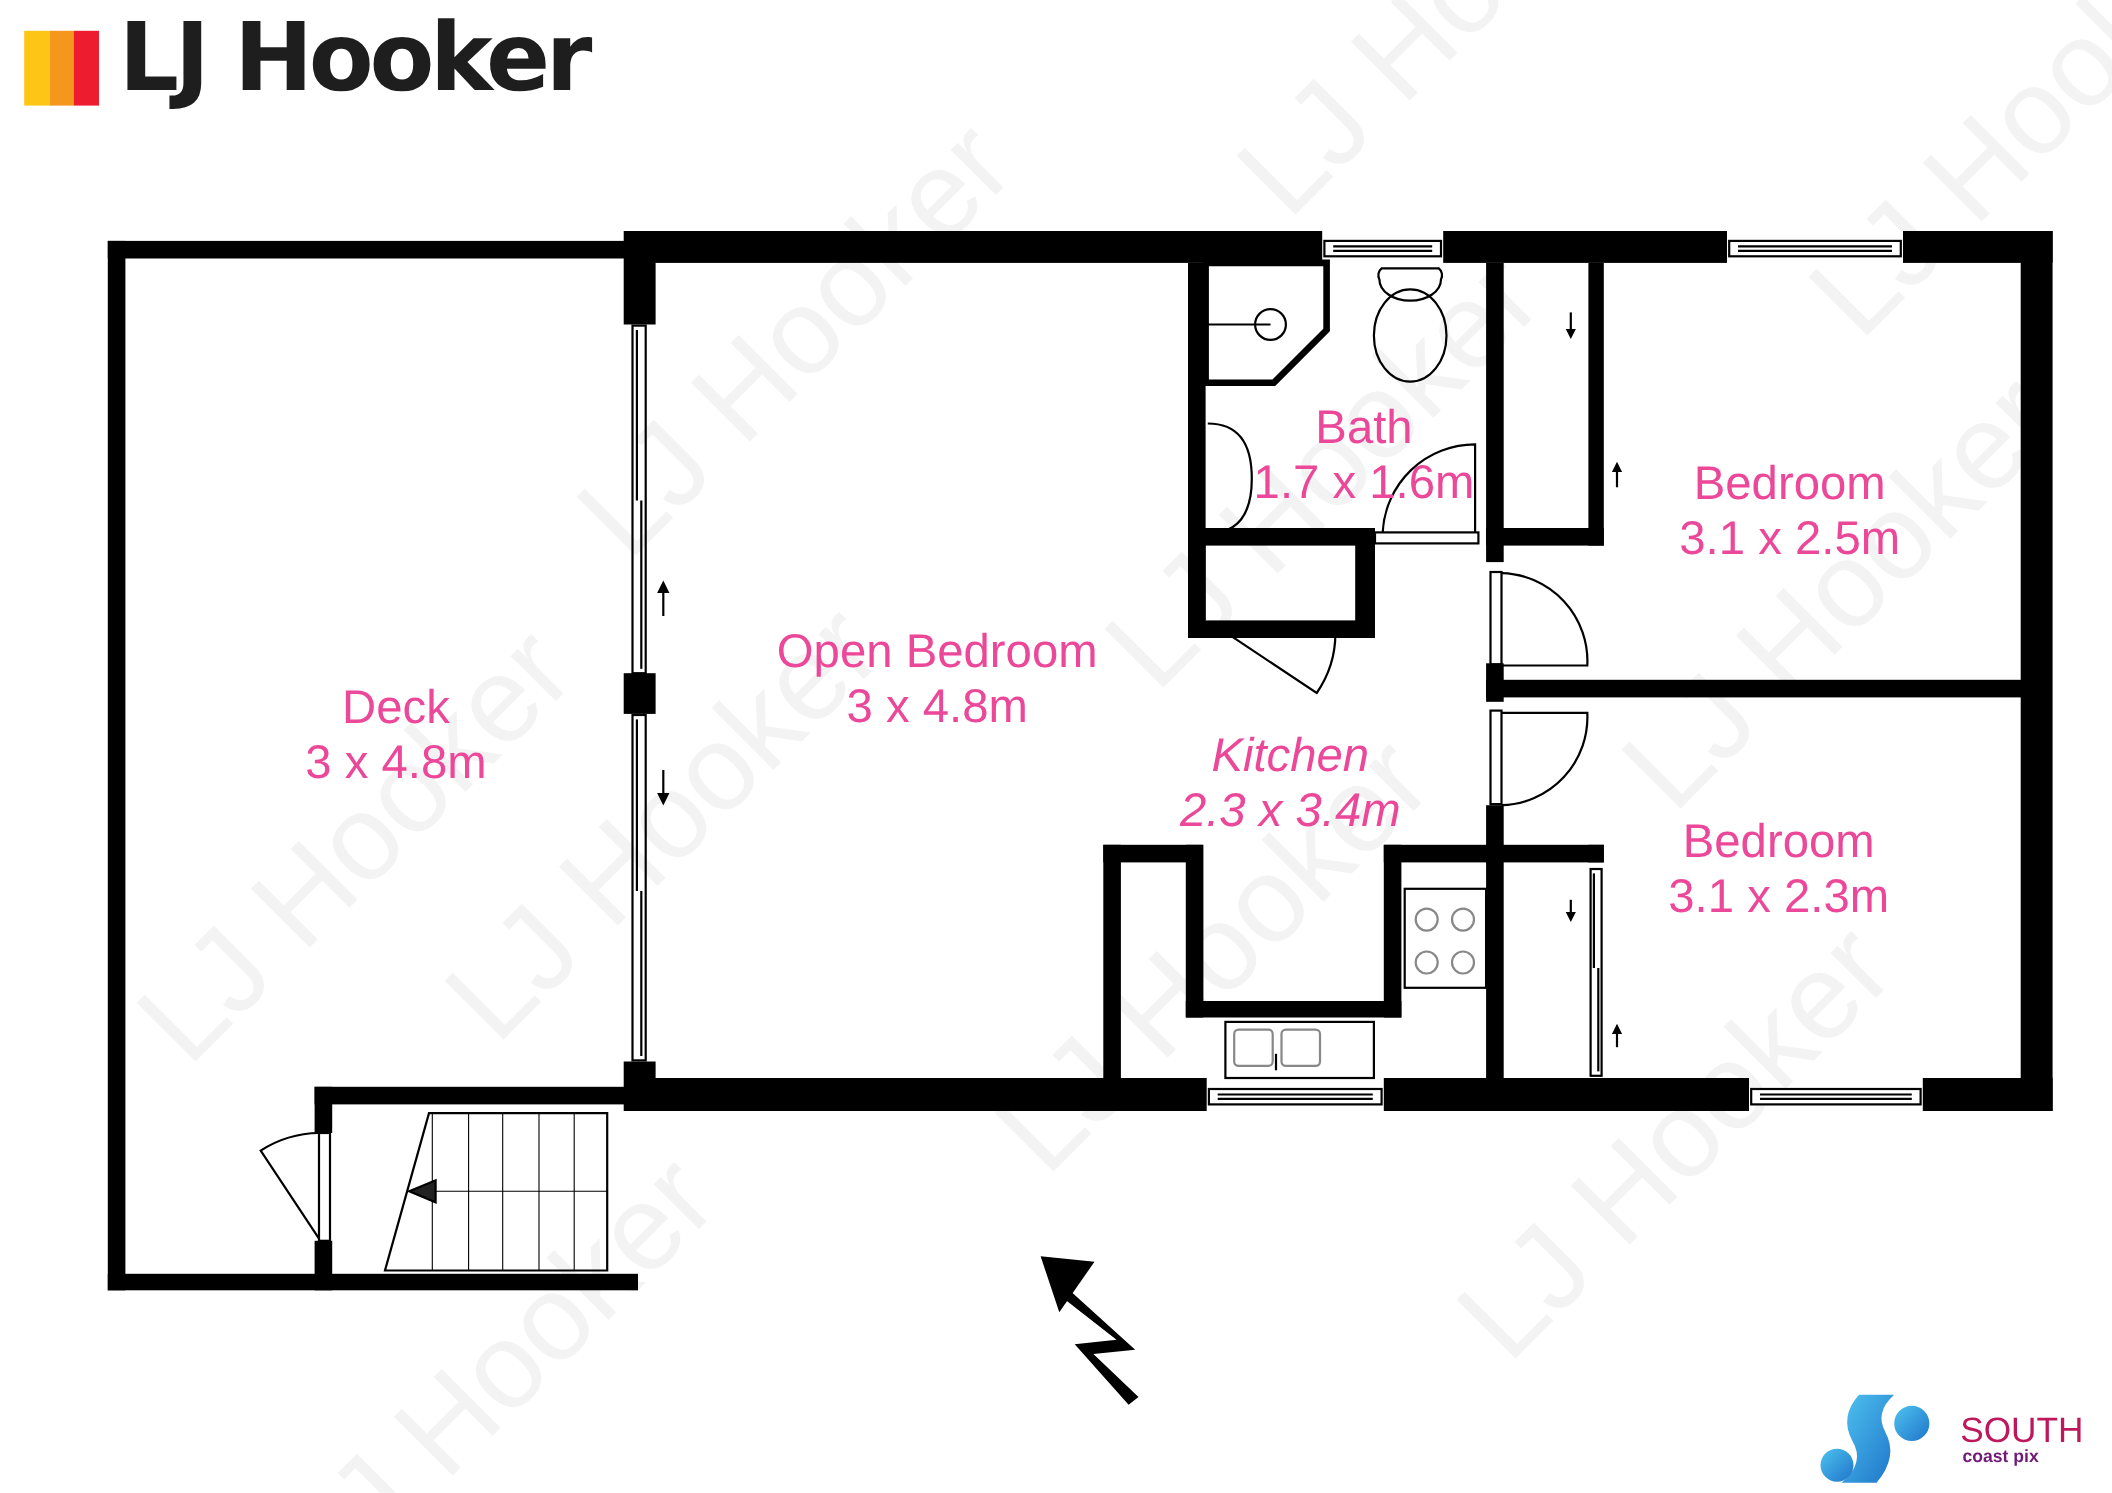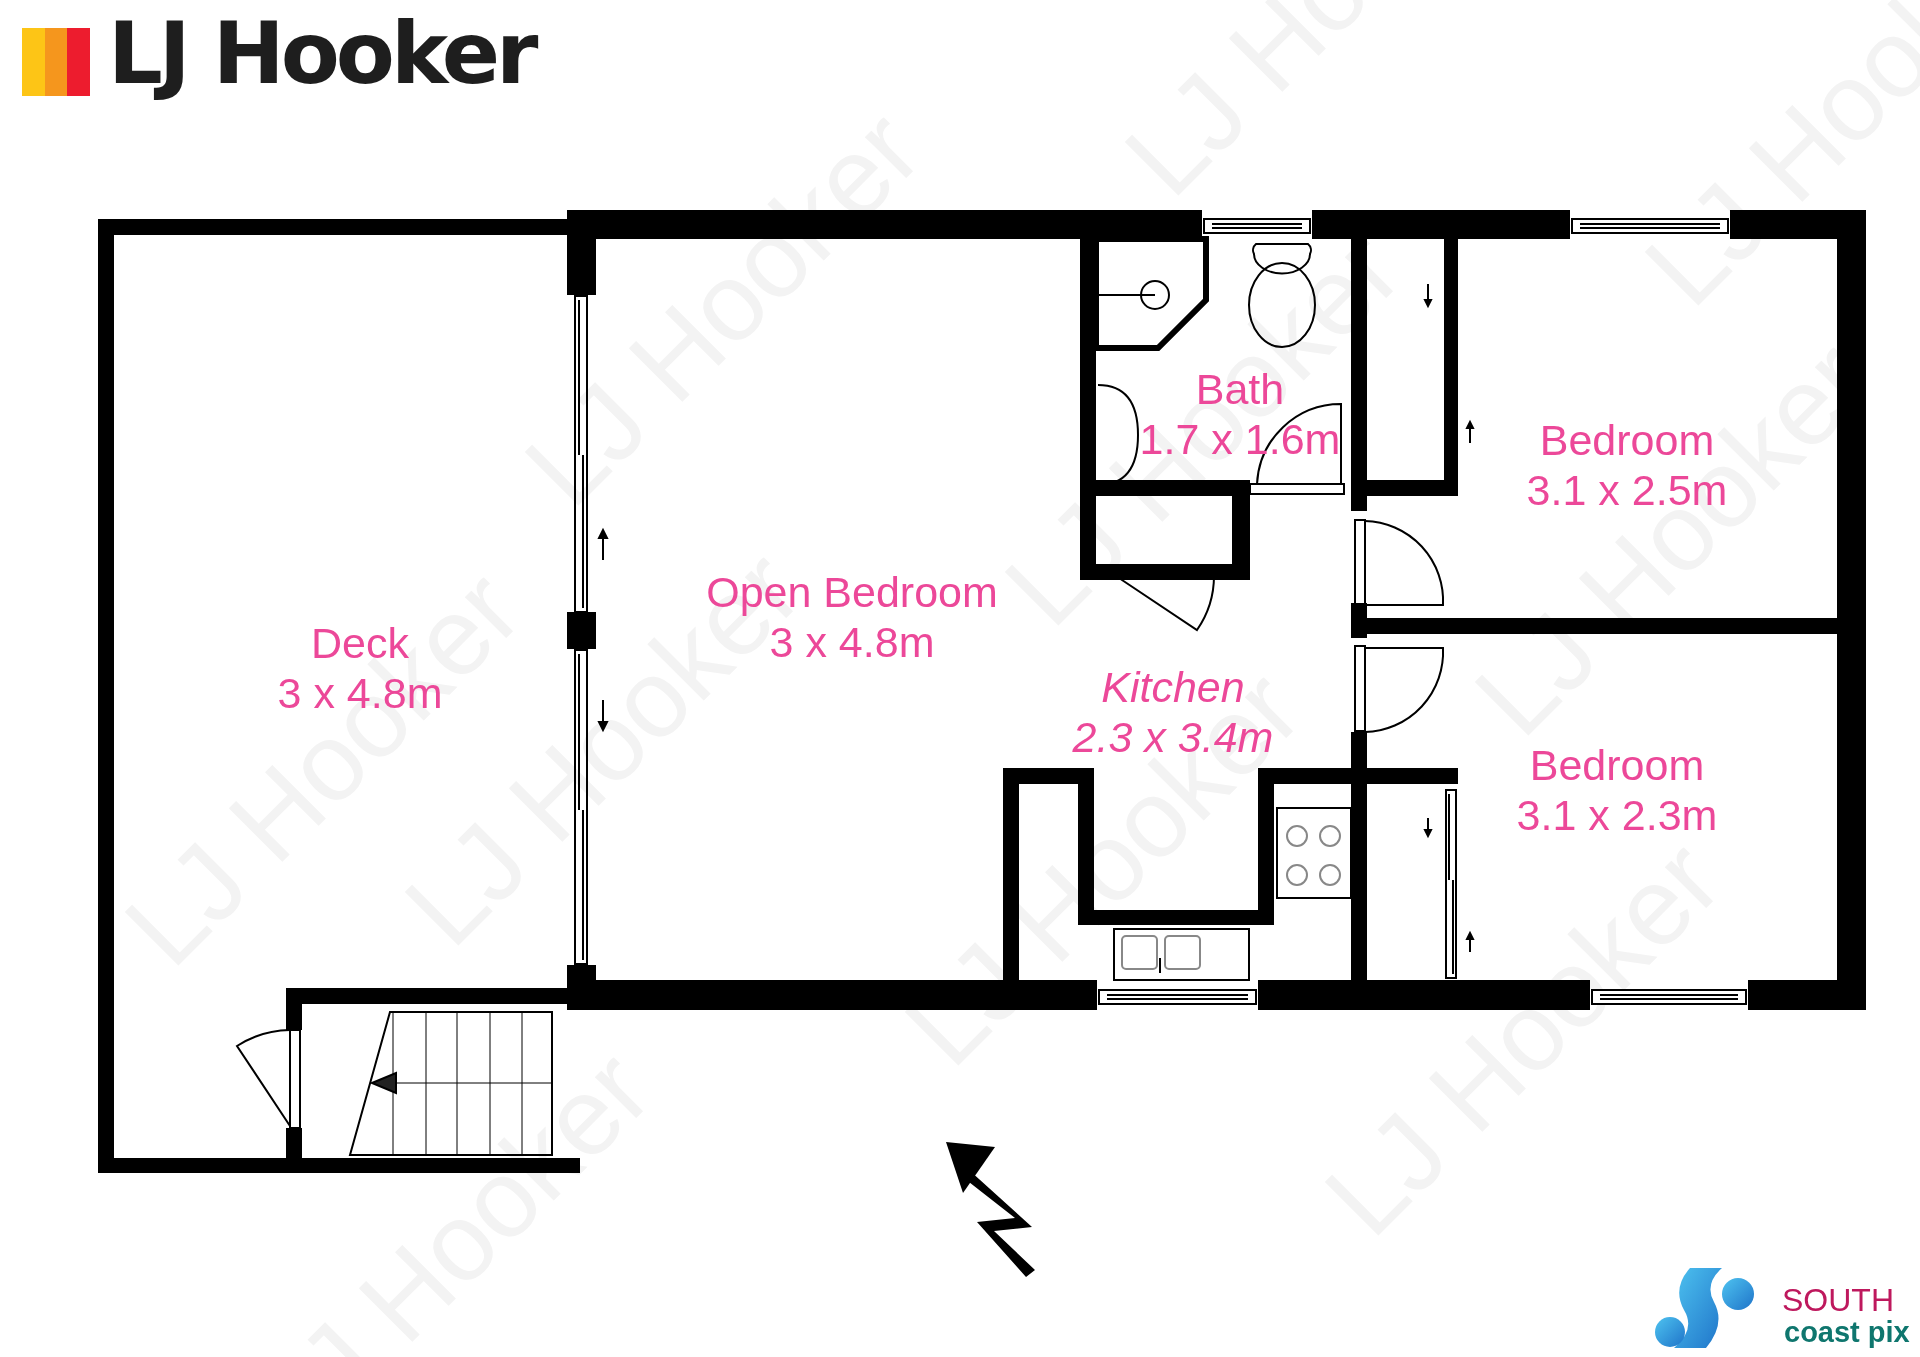--- a/index.html
+++ b/index.html
@@ -6,21 +6,21 @@
   body { width: 1920px; height: 1357px; position: relative; overflow: hidden; font-family: "DejaVu Sans", sans-serif; }
   #plan { position: absolute; left: 0; top: 0; width: 1920px; height: 1357px; }
   .logo-stripes { position: absolute; left: 22px; top: 28px; width: 68px; height: 68px; display: flex; }
   .logo-stripes span { flex: 1; height: 100%; }
   .logo-text { position: absolute; left: 108px; top: 10px; font-family: "DejaVu Sans", sans-serif; font-weight: bold; font-size: 86px; letter-spacing: -4px; color: #1e1e1e; line-height: 1; }
   .area-text { position: absolute; left: 510px; top: 40px; width: 360px; text-align: center; font-family: "DejaVu Sans", sans-serif; font-size: 27px; line-height: 34px; color: #111; letter-spacing: -0.5px; }
   .room-label { position: absolute; text-align: center; font-family: "Liberation Sans", sans-serif; font-size: 43px; line-height: 50px; color: #ec4899; white-space: nowrap; transform: translateX(-50%); }
   .disclaimer { position: absolute; left: 0; width: 1820px; top: 1322px; text-align: center; font-family: "DejaVu Sans", sans-serif; font-size: 24px; color: #111; letter-spacing: -0.3px; margin-top: 36px; }
   .scp { position: absolute; left: 1652px; top: 1262px; width: 260px; height: 90px; }
   .scp-south { position: absolute; left: 130px; top: 20px; font-family: "Liberation Sans", sans-serif; font-size: 32px; color: #be185d; letter-spacing: 0; }
-  .scp-coast { position: absolute; left: 132px; top: 54px; font-family: "Liberation Sans", sans-serif; font-weight: bold; font-size: 29px; color: #0f766e; }
+  .scp-coast { position: absolute; left: 132px; top: 54px; font-family: "Liberation Sans", sans-serif; font-weight: bold; font-size: 16px; color: #701a75; }
   .wm { position: absolute; font-family: "Liberation Sans", sans-serif; font-size: 110px; color: #f3f3f3; white-space: nowrap; transform: rotate(-45deg); transform-origin: left top; pointer-events: none; }
 </style>
 </head>
 <body>
 
 <div class="wm" style="left:100px; top:900px;">LJ Hooker</div>
 <div class="wm" style="left:500px; top:440px;">LJ Hooker</div>
 <div class="wm" style="left:380px; top:880px;">LJ Hooker</div>
 <div class="wm" style="left:980px; top:560px;">LJ Hooker</div>
 <div class="wm" style="left:880px; top:1000px;">LJ Hooker</div>

